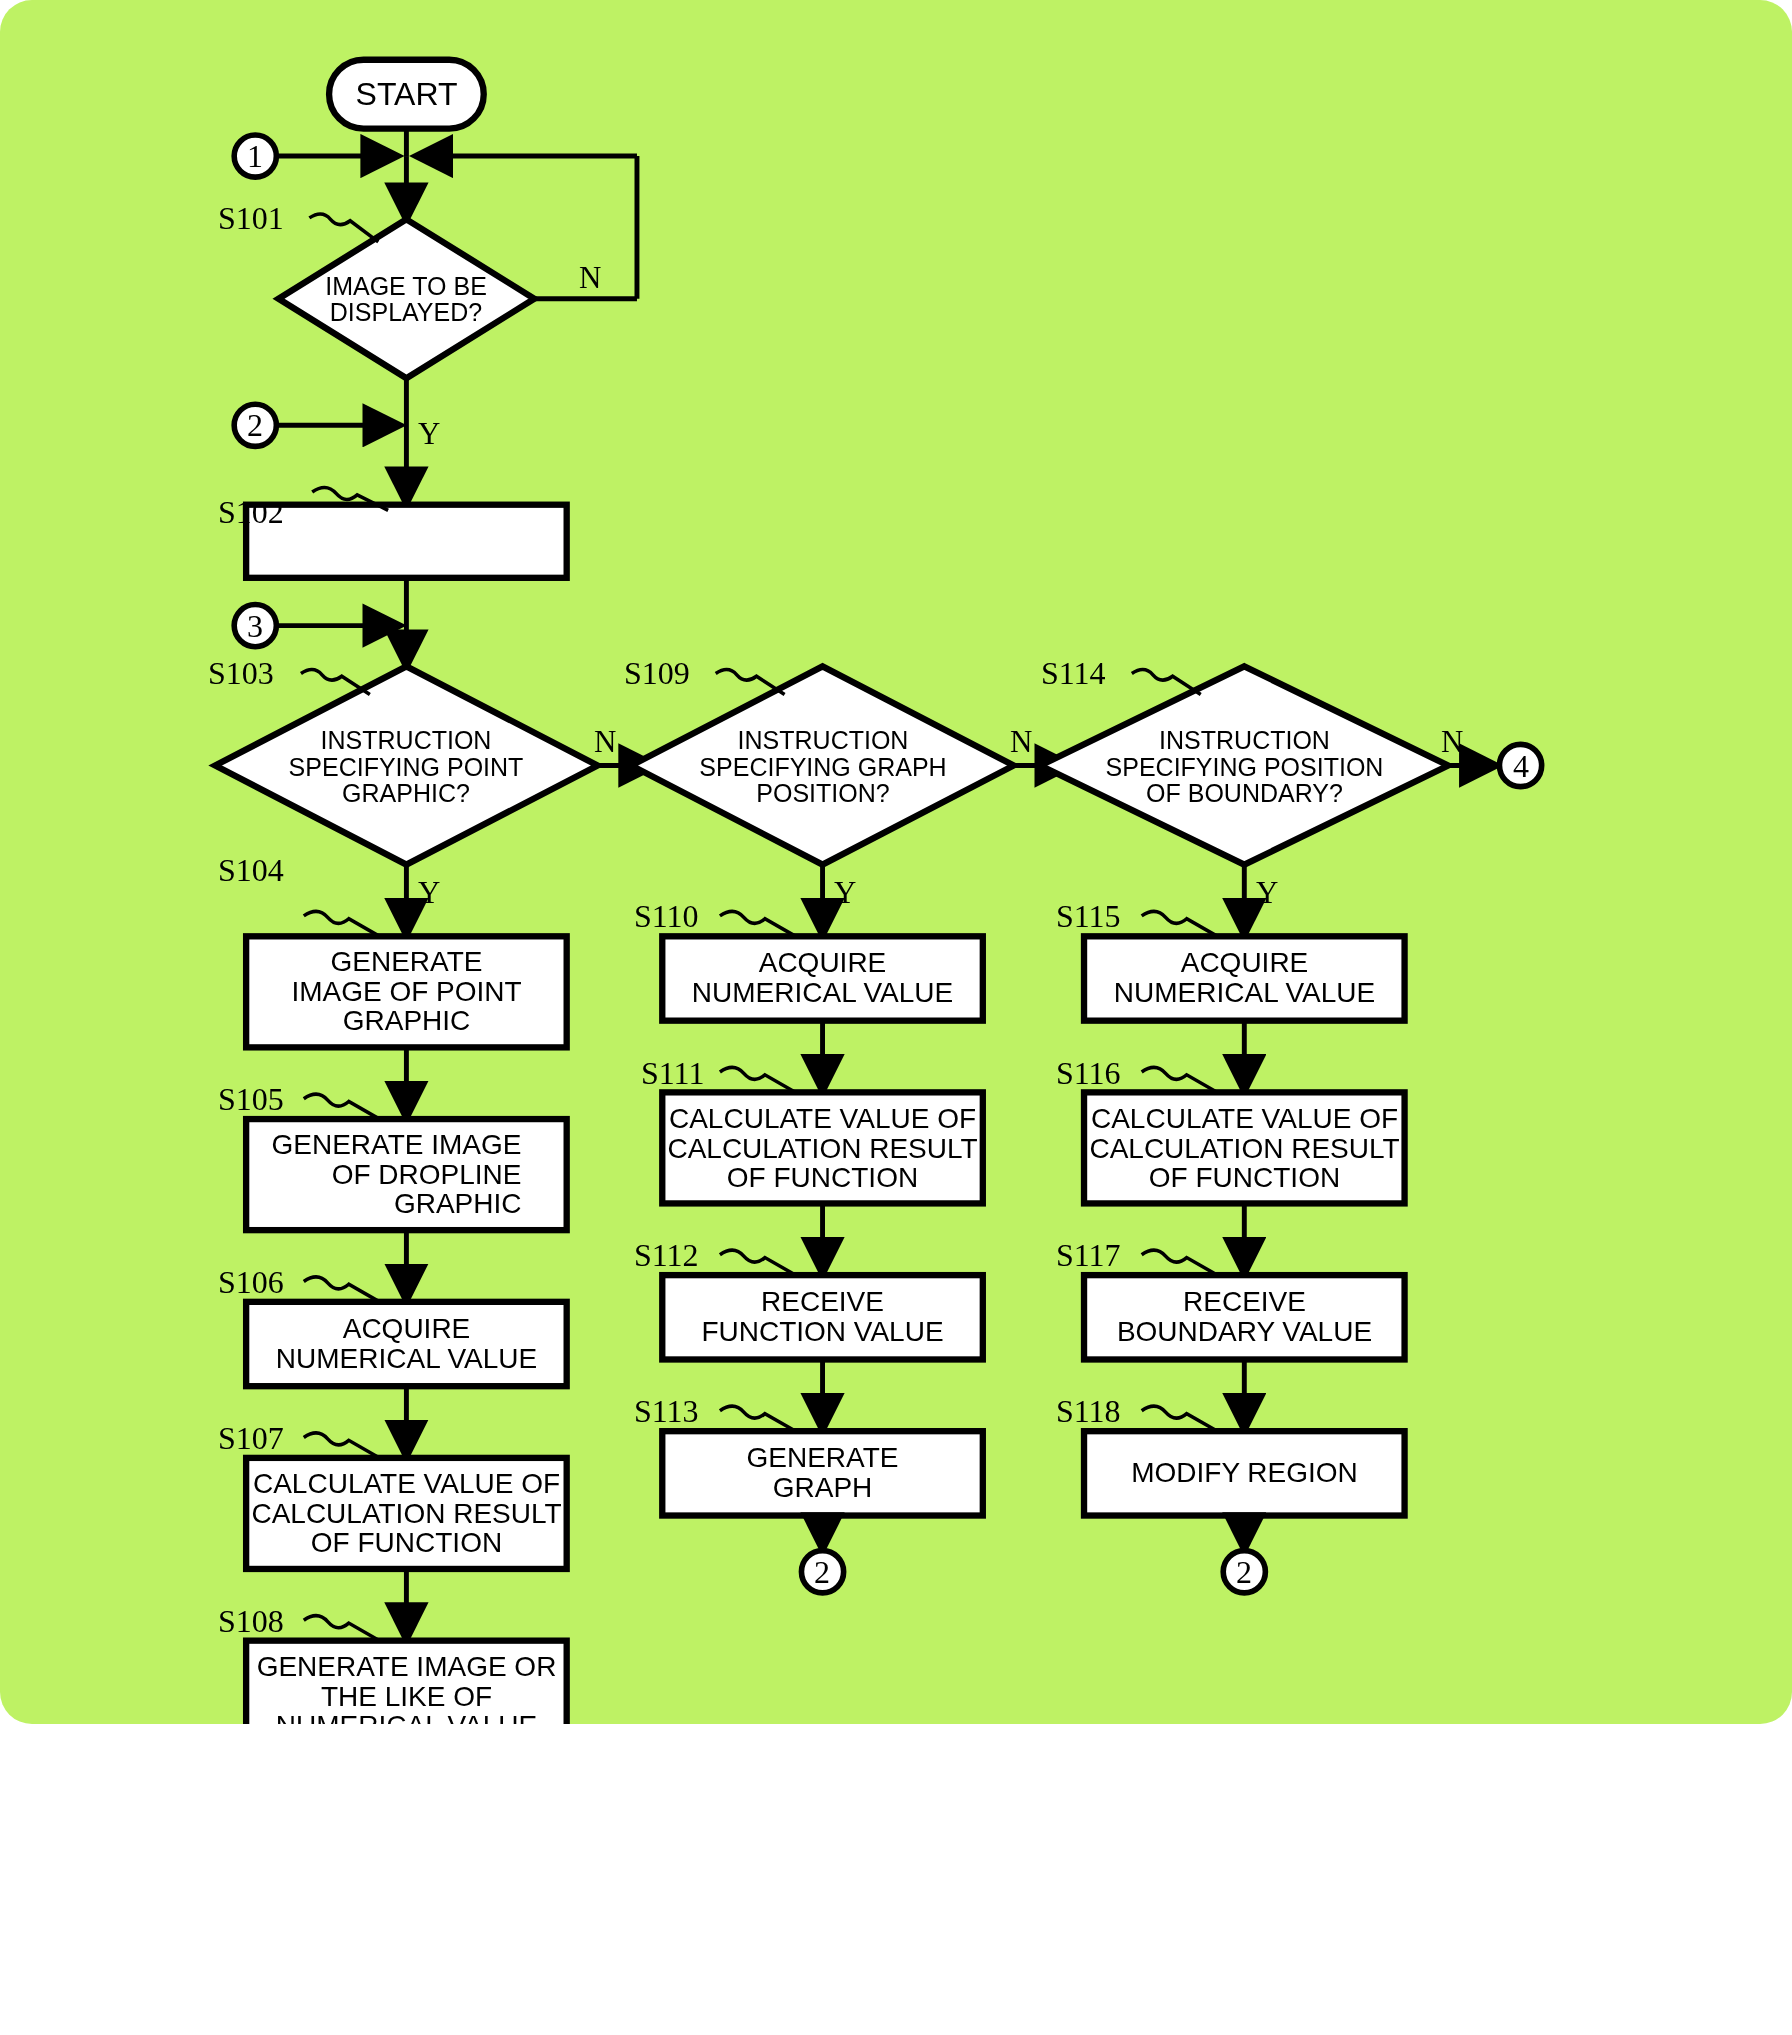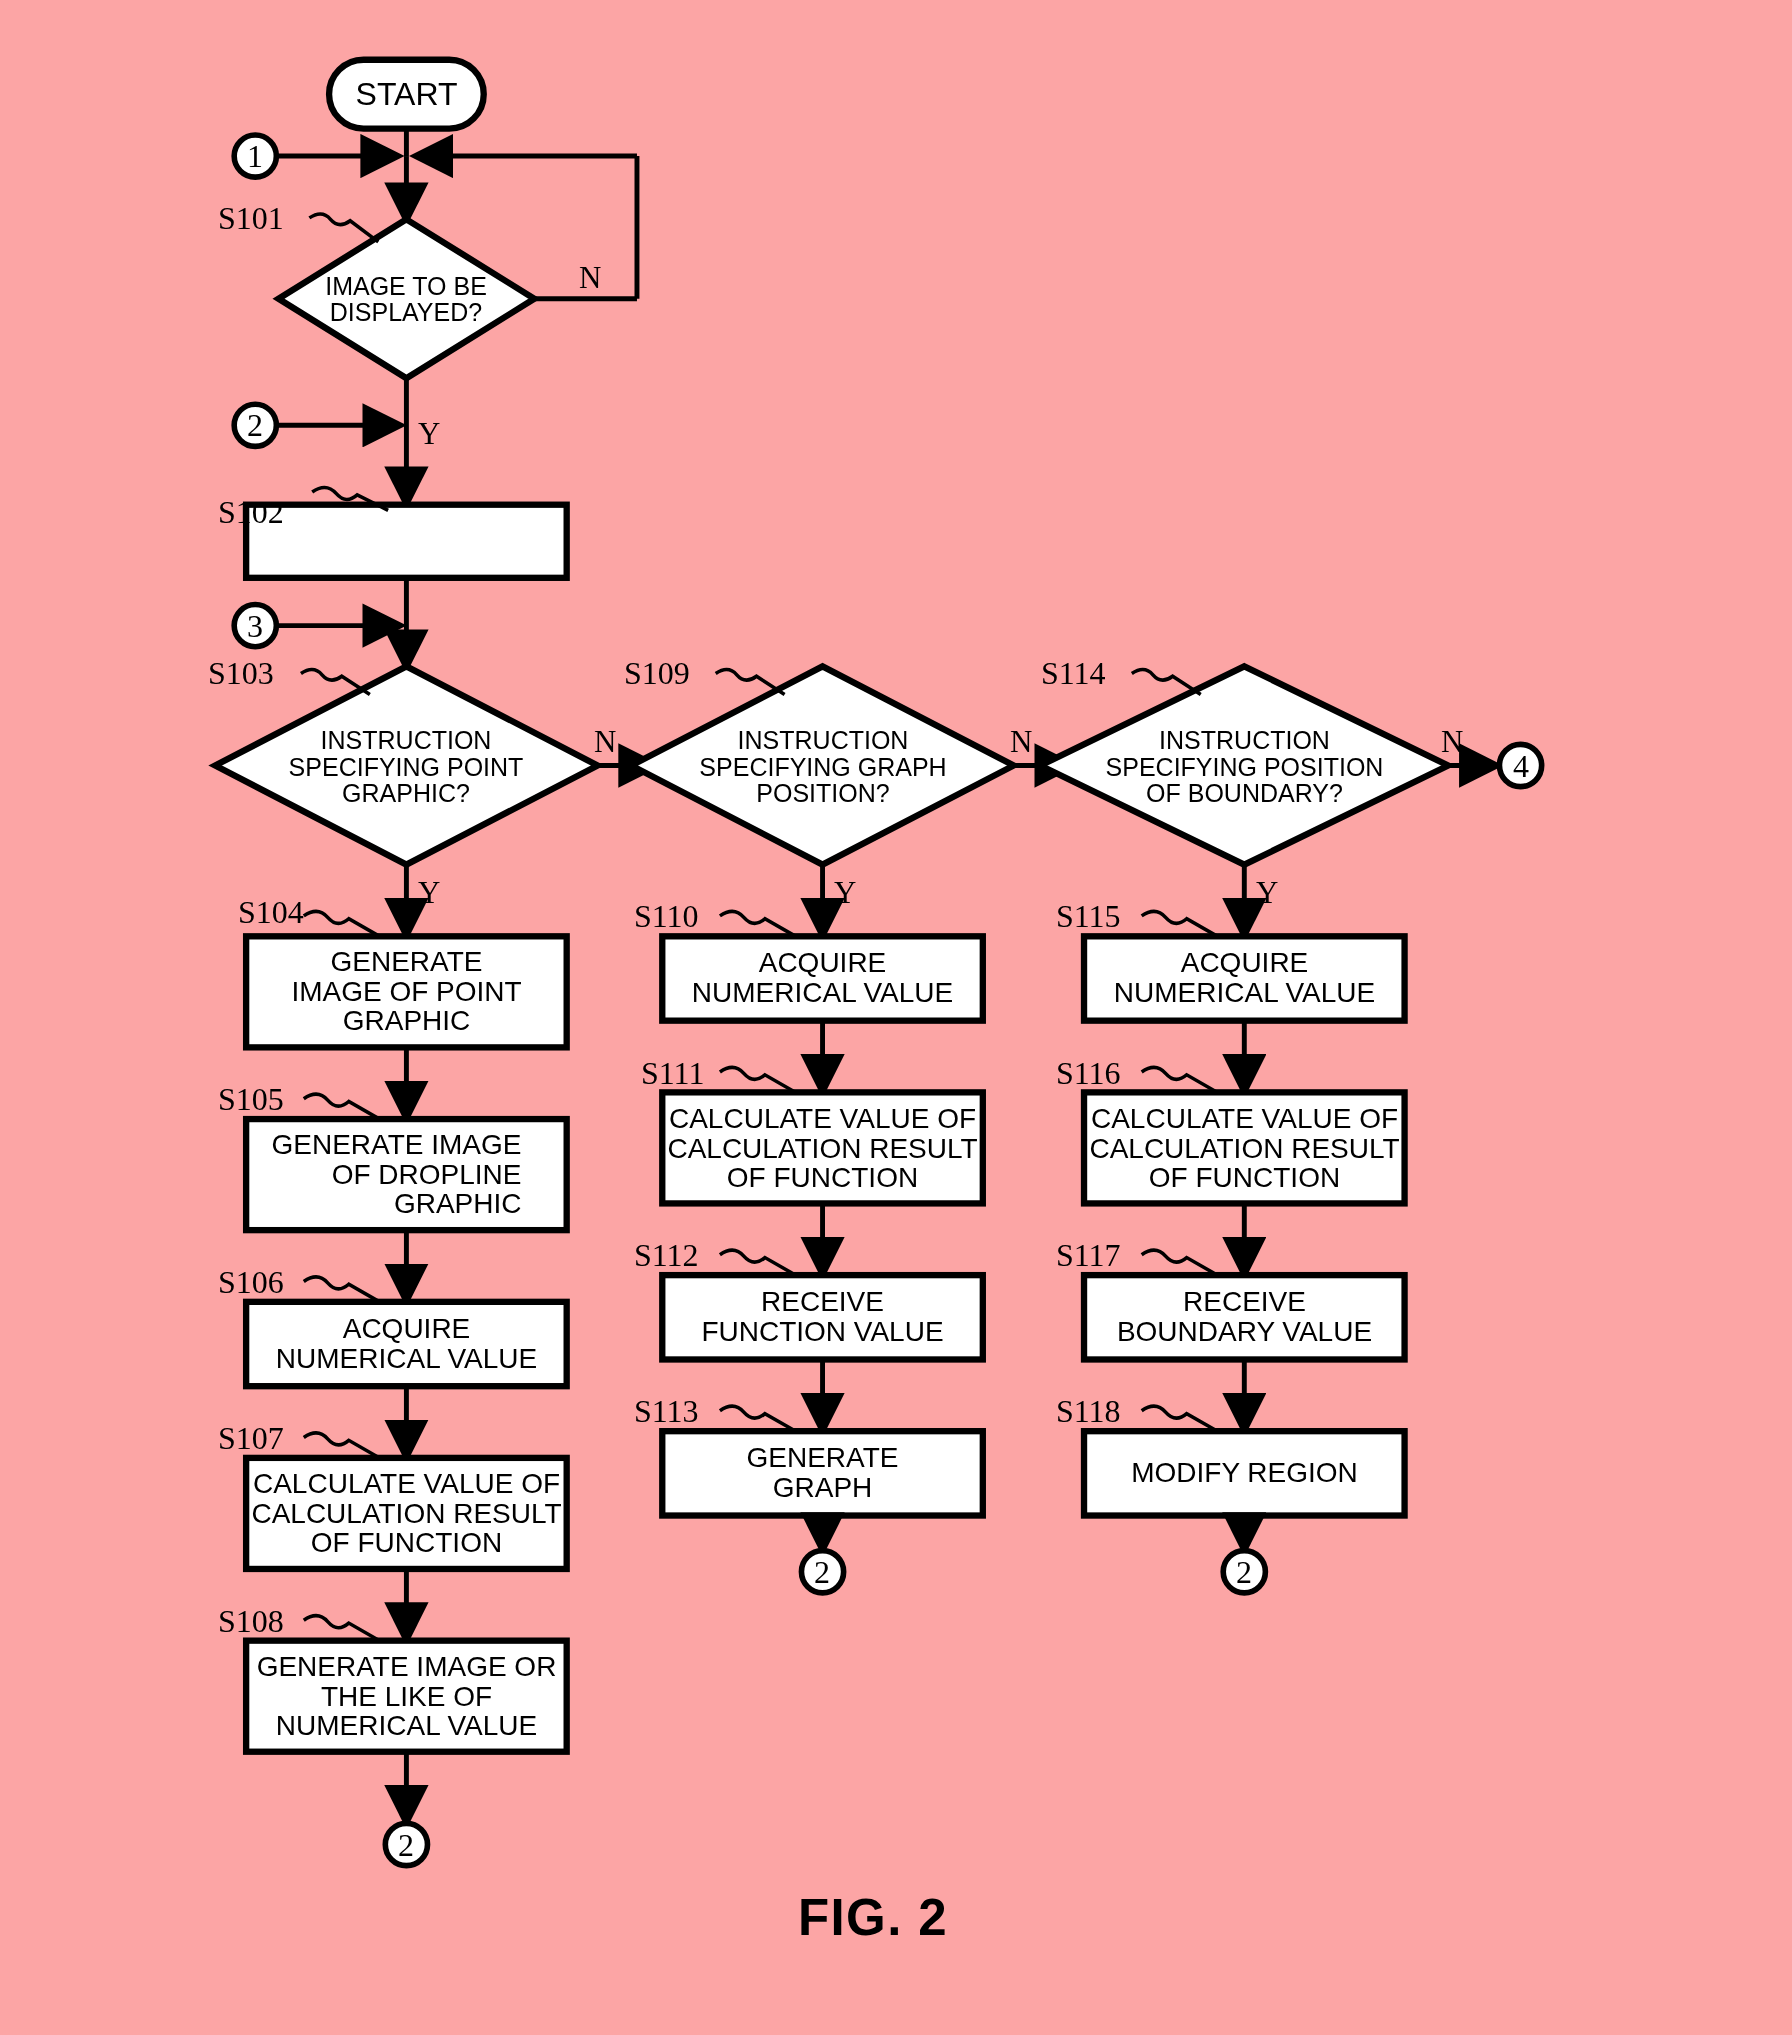--- a/index.html
+++ b/index.html
@@ -6,23 +6,24 @@
     margin: 0;
     padding: 0;
     background: #ffffff;
   }
   body {
     font-family: "Liberation Sans", sans-serif;
   }
   #canvas {
     position: relative;
     width: 1792px;
-    height: 2035px;
-    background: #fca5a5;
+    height: 1724px;
+    background: #bef264;
     overflow: hidden;
+    border-radius: 32px;
   }
   svg.layer {
     position: absolute;
     left: 0;
     top: 0;
     width: 1792px;
     height: 2035px;
   }
   .node-text {
     position: absolute;
@@ -204,21 +205,21 @@
 
   <div class="step-id" style="left:218px; top:494px;">S102</div>
 
   <div class="step-id" style="left:208px; top:655px;">S103</div>
   <div class="node-text diamond-label" style="left:247px; top:715px; width:318px; height:104px;">INSTRUCTION
 SPECIFYING POINT
 GRAPHIC?</div>
   <div class="branch-label" style="left:594px; top:724px;">N</div>
   <div class="branch-label" style="left:418px; top:875px;">Y</div>
 
-  <div class="step-id" style="left:218px; top:894px;margin-left:20px;">S104</div>
+  <div class="step-id" style="left:218px; top:852px;">S104</div>
   <div class="node-text box-label" style="left:246px; top:936px; width:321px; height:111px;">GENERATE
 IMAGE OF POINT
 GRAPHIC</div>
 
   <div class="step-id" style="left:218px; top:1081px;">S105</div>
   <div class="node-text box-label" style="left:236px; top:1119px; width:321px; height:111px;text-align:right;">GENERATE IMAGE
 OF DROPLINE
 GRAPHIC</div>
 
   <div class="step-id" style="left:218px; top:1264px;">S106</div>

